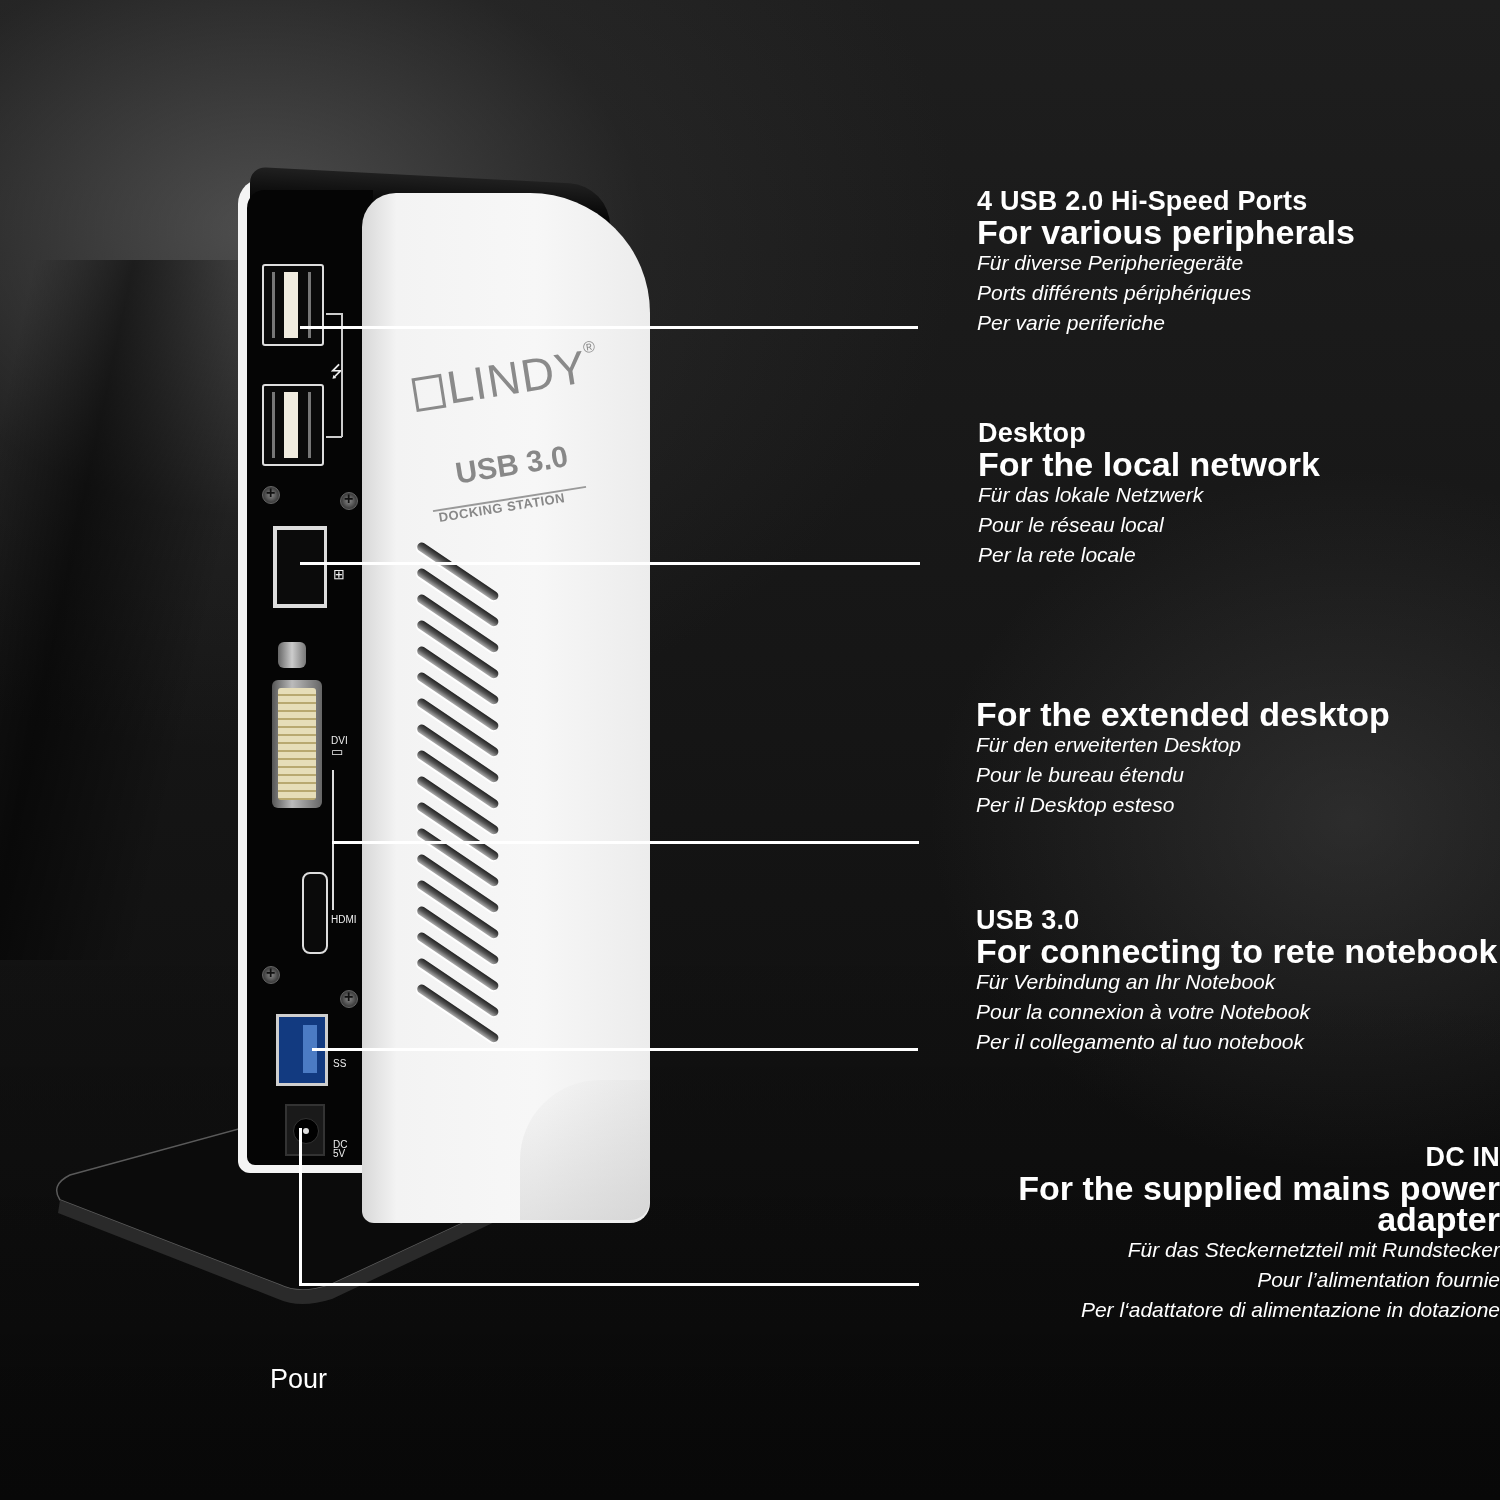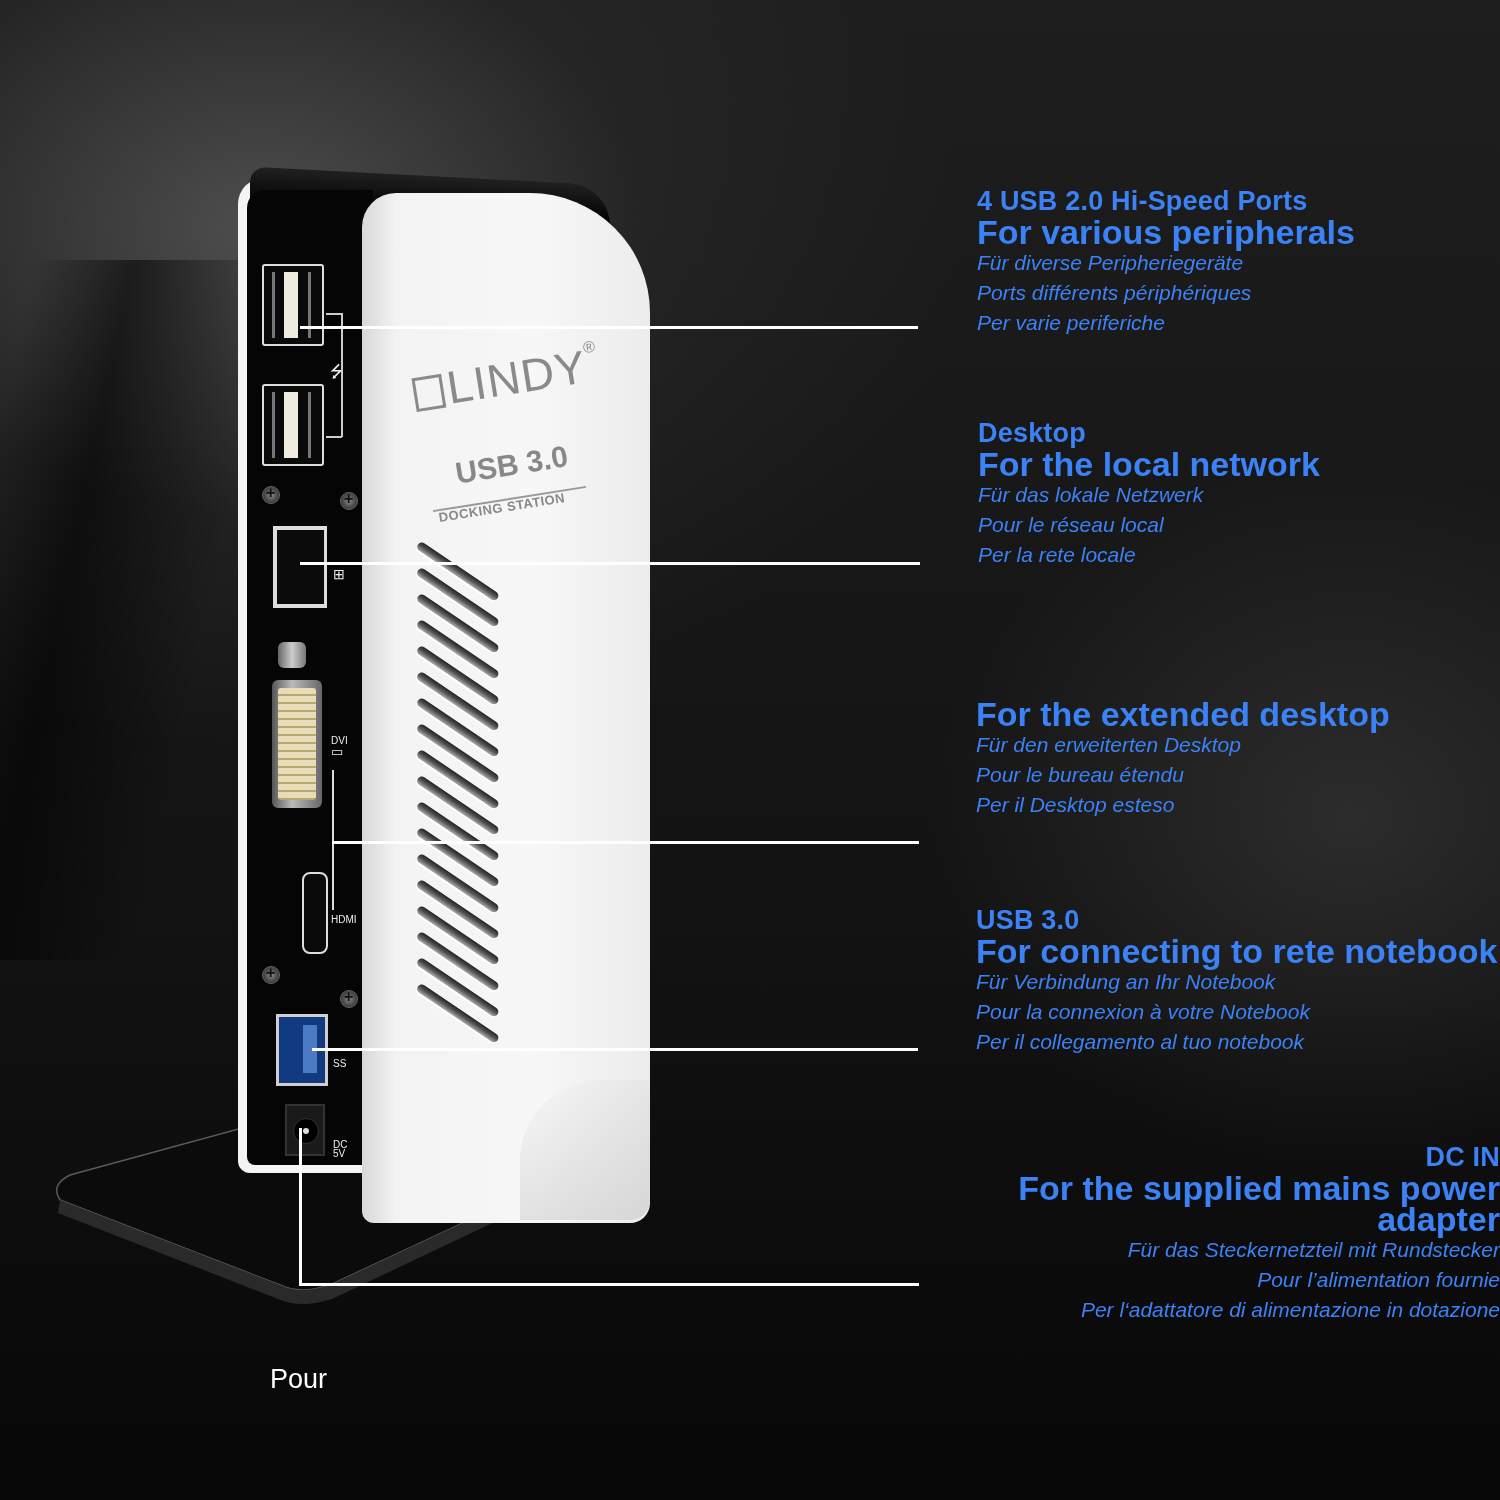--- a/index.html
+++ b/index.html
@@ -140,21 +140,21 @@
   .dc .hole::after {
     content:""; position:absolute; left:9px; top:9px; width:6px; height:6px; border-radius:50%; background:#ddd;
   }
   .plabel { position:absolute; color:#eee; font-size:10px; font-family:"Liberation Sans", sans-serif; }
   .glyph { position:absolute; color:#eee; }
 
   
   .line { position:absolute; background:#ffffff; }
 
   
-  .callout { position:absolute; color:#3b82f6; }
+  .callout { position:absolute; color:#ffffff; }
   .callout .title { font-size:27px; font-weight:700; line-height:31px; letter-spacing:0.2px; }
   .callout .subtitle { font-size:34px; font-weight:700; line-height:31px; }
   .callout .lang { font-size:21px; font-style:italic; line-height:30px; }
 
   .caption {
     position:absolute; left:270px; top:1364px; color:#fff; font-size:27px;
   }
 </style>
 </head>
 <body>

